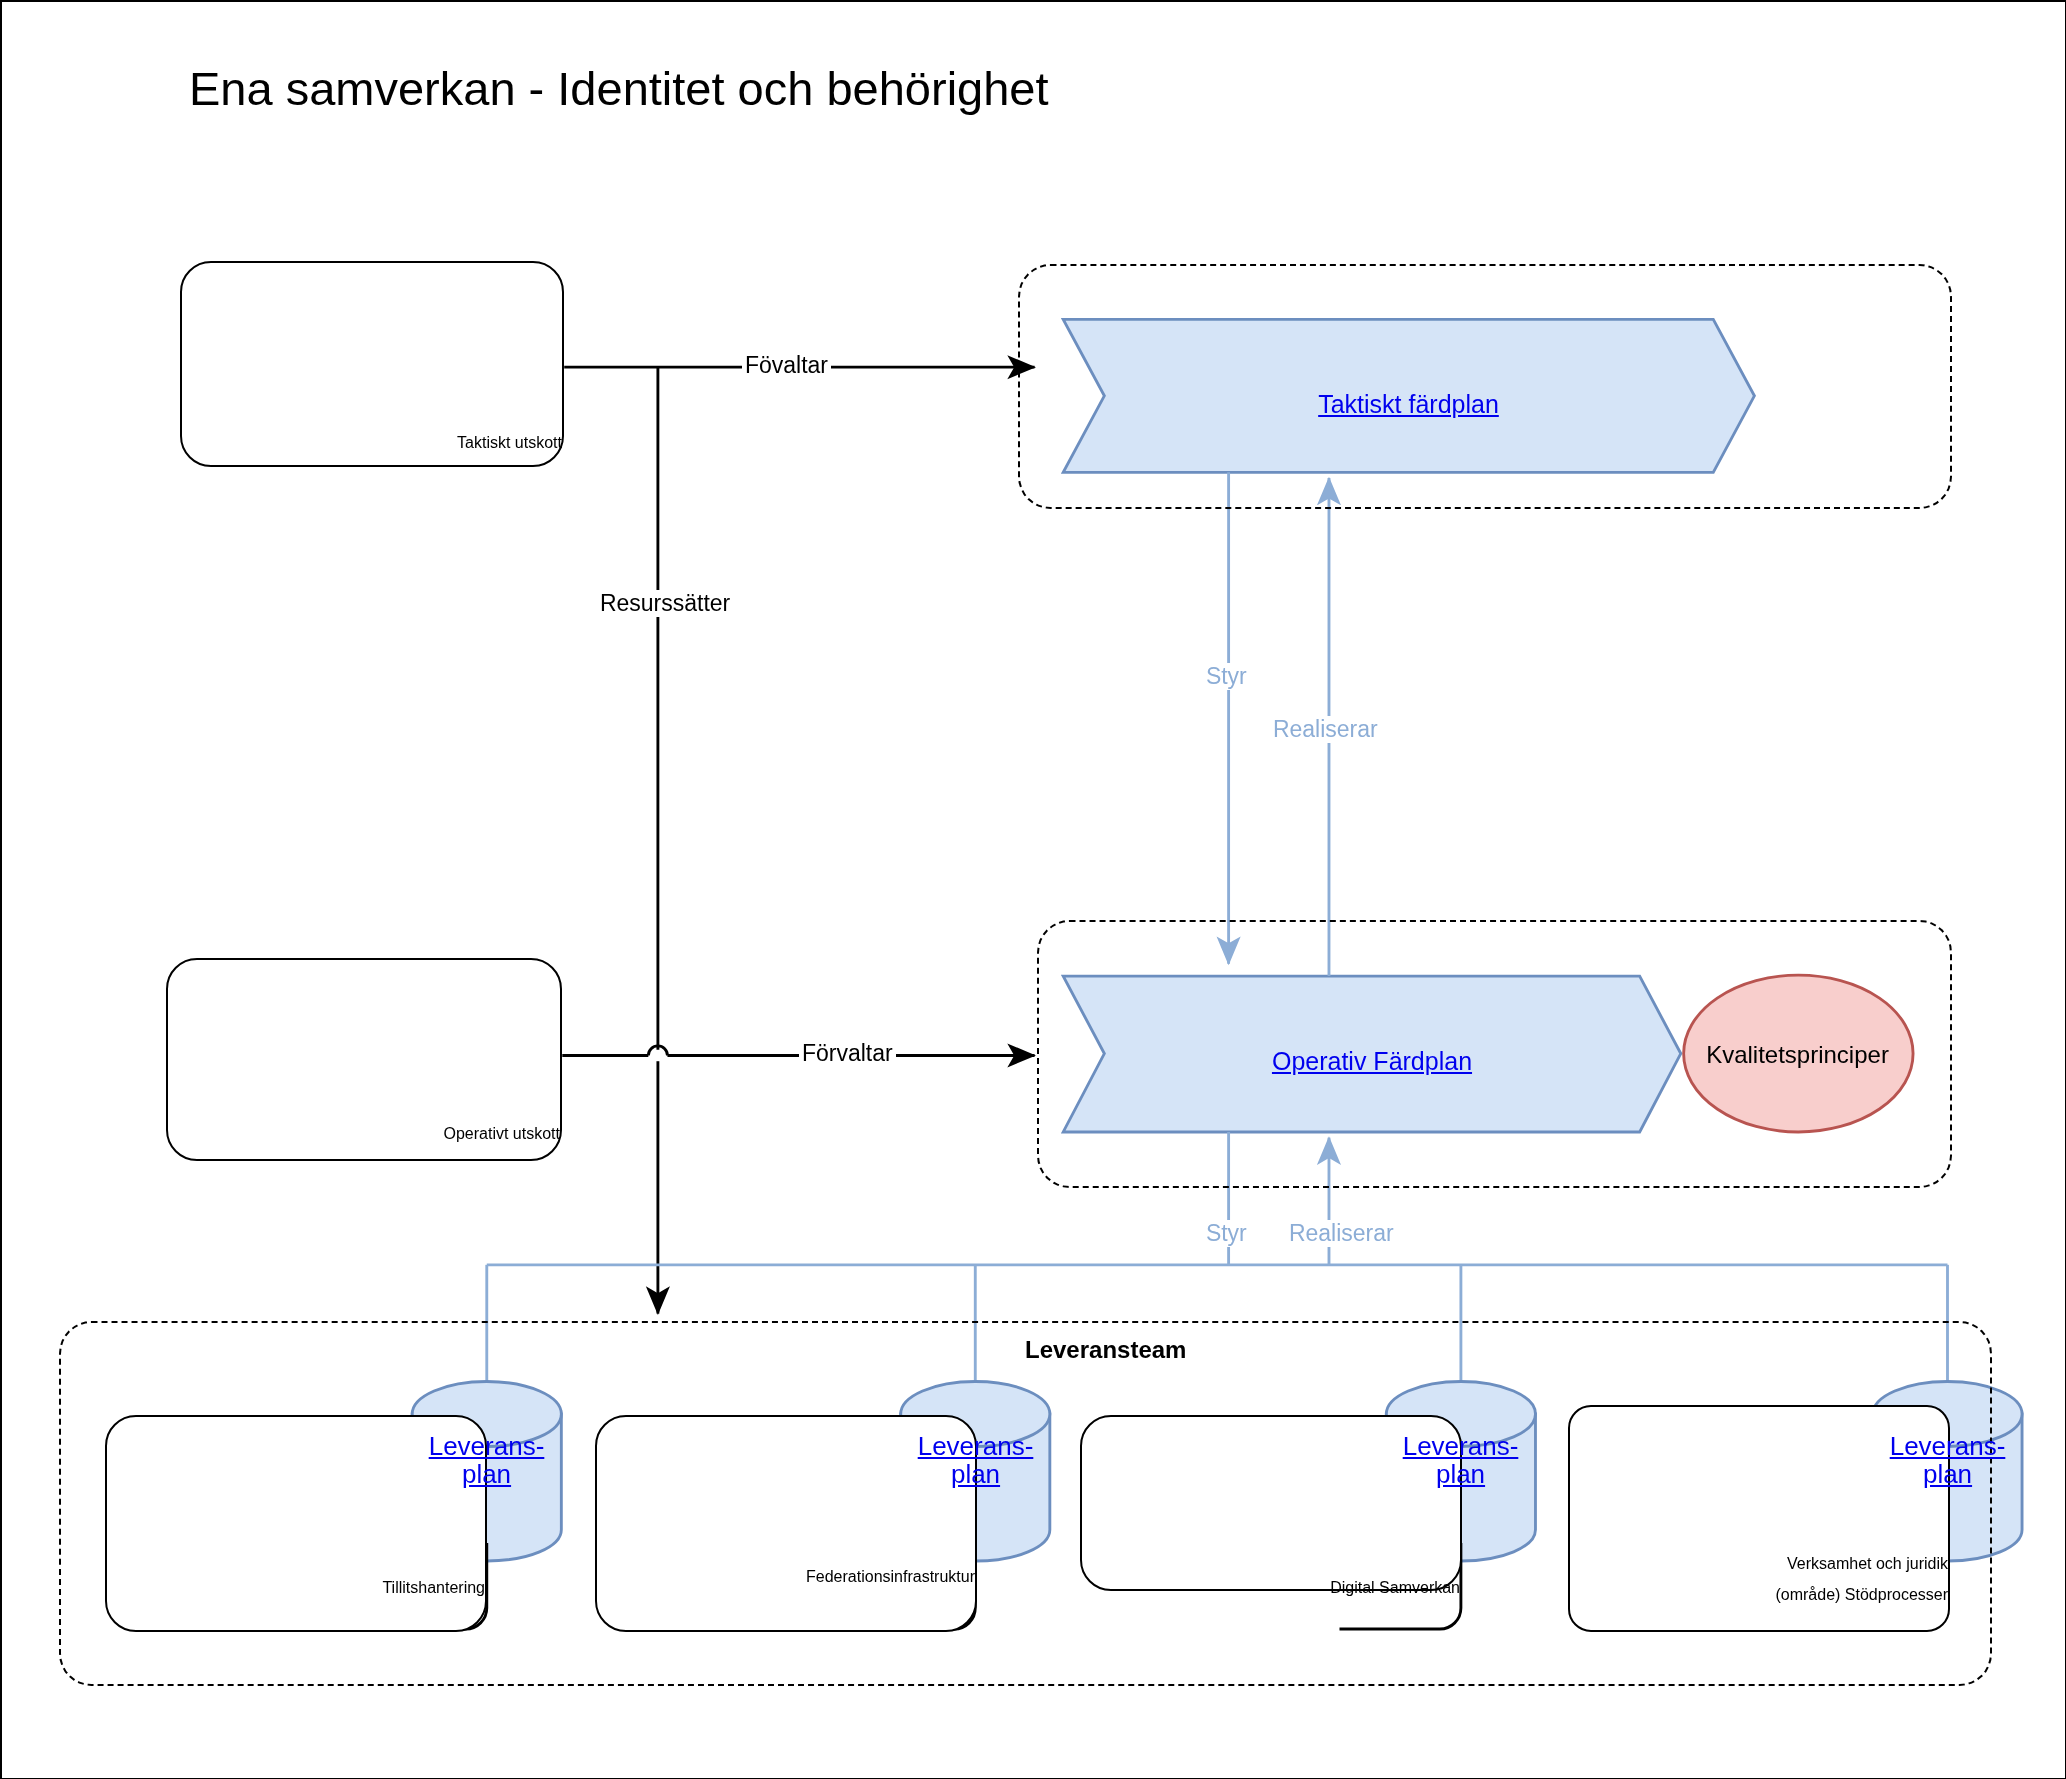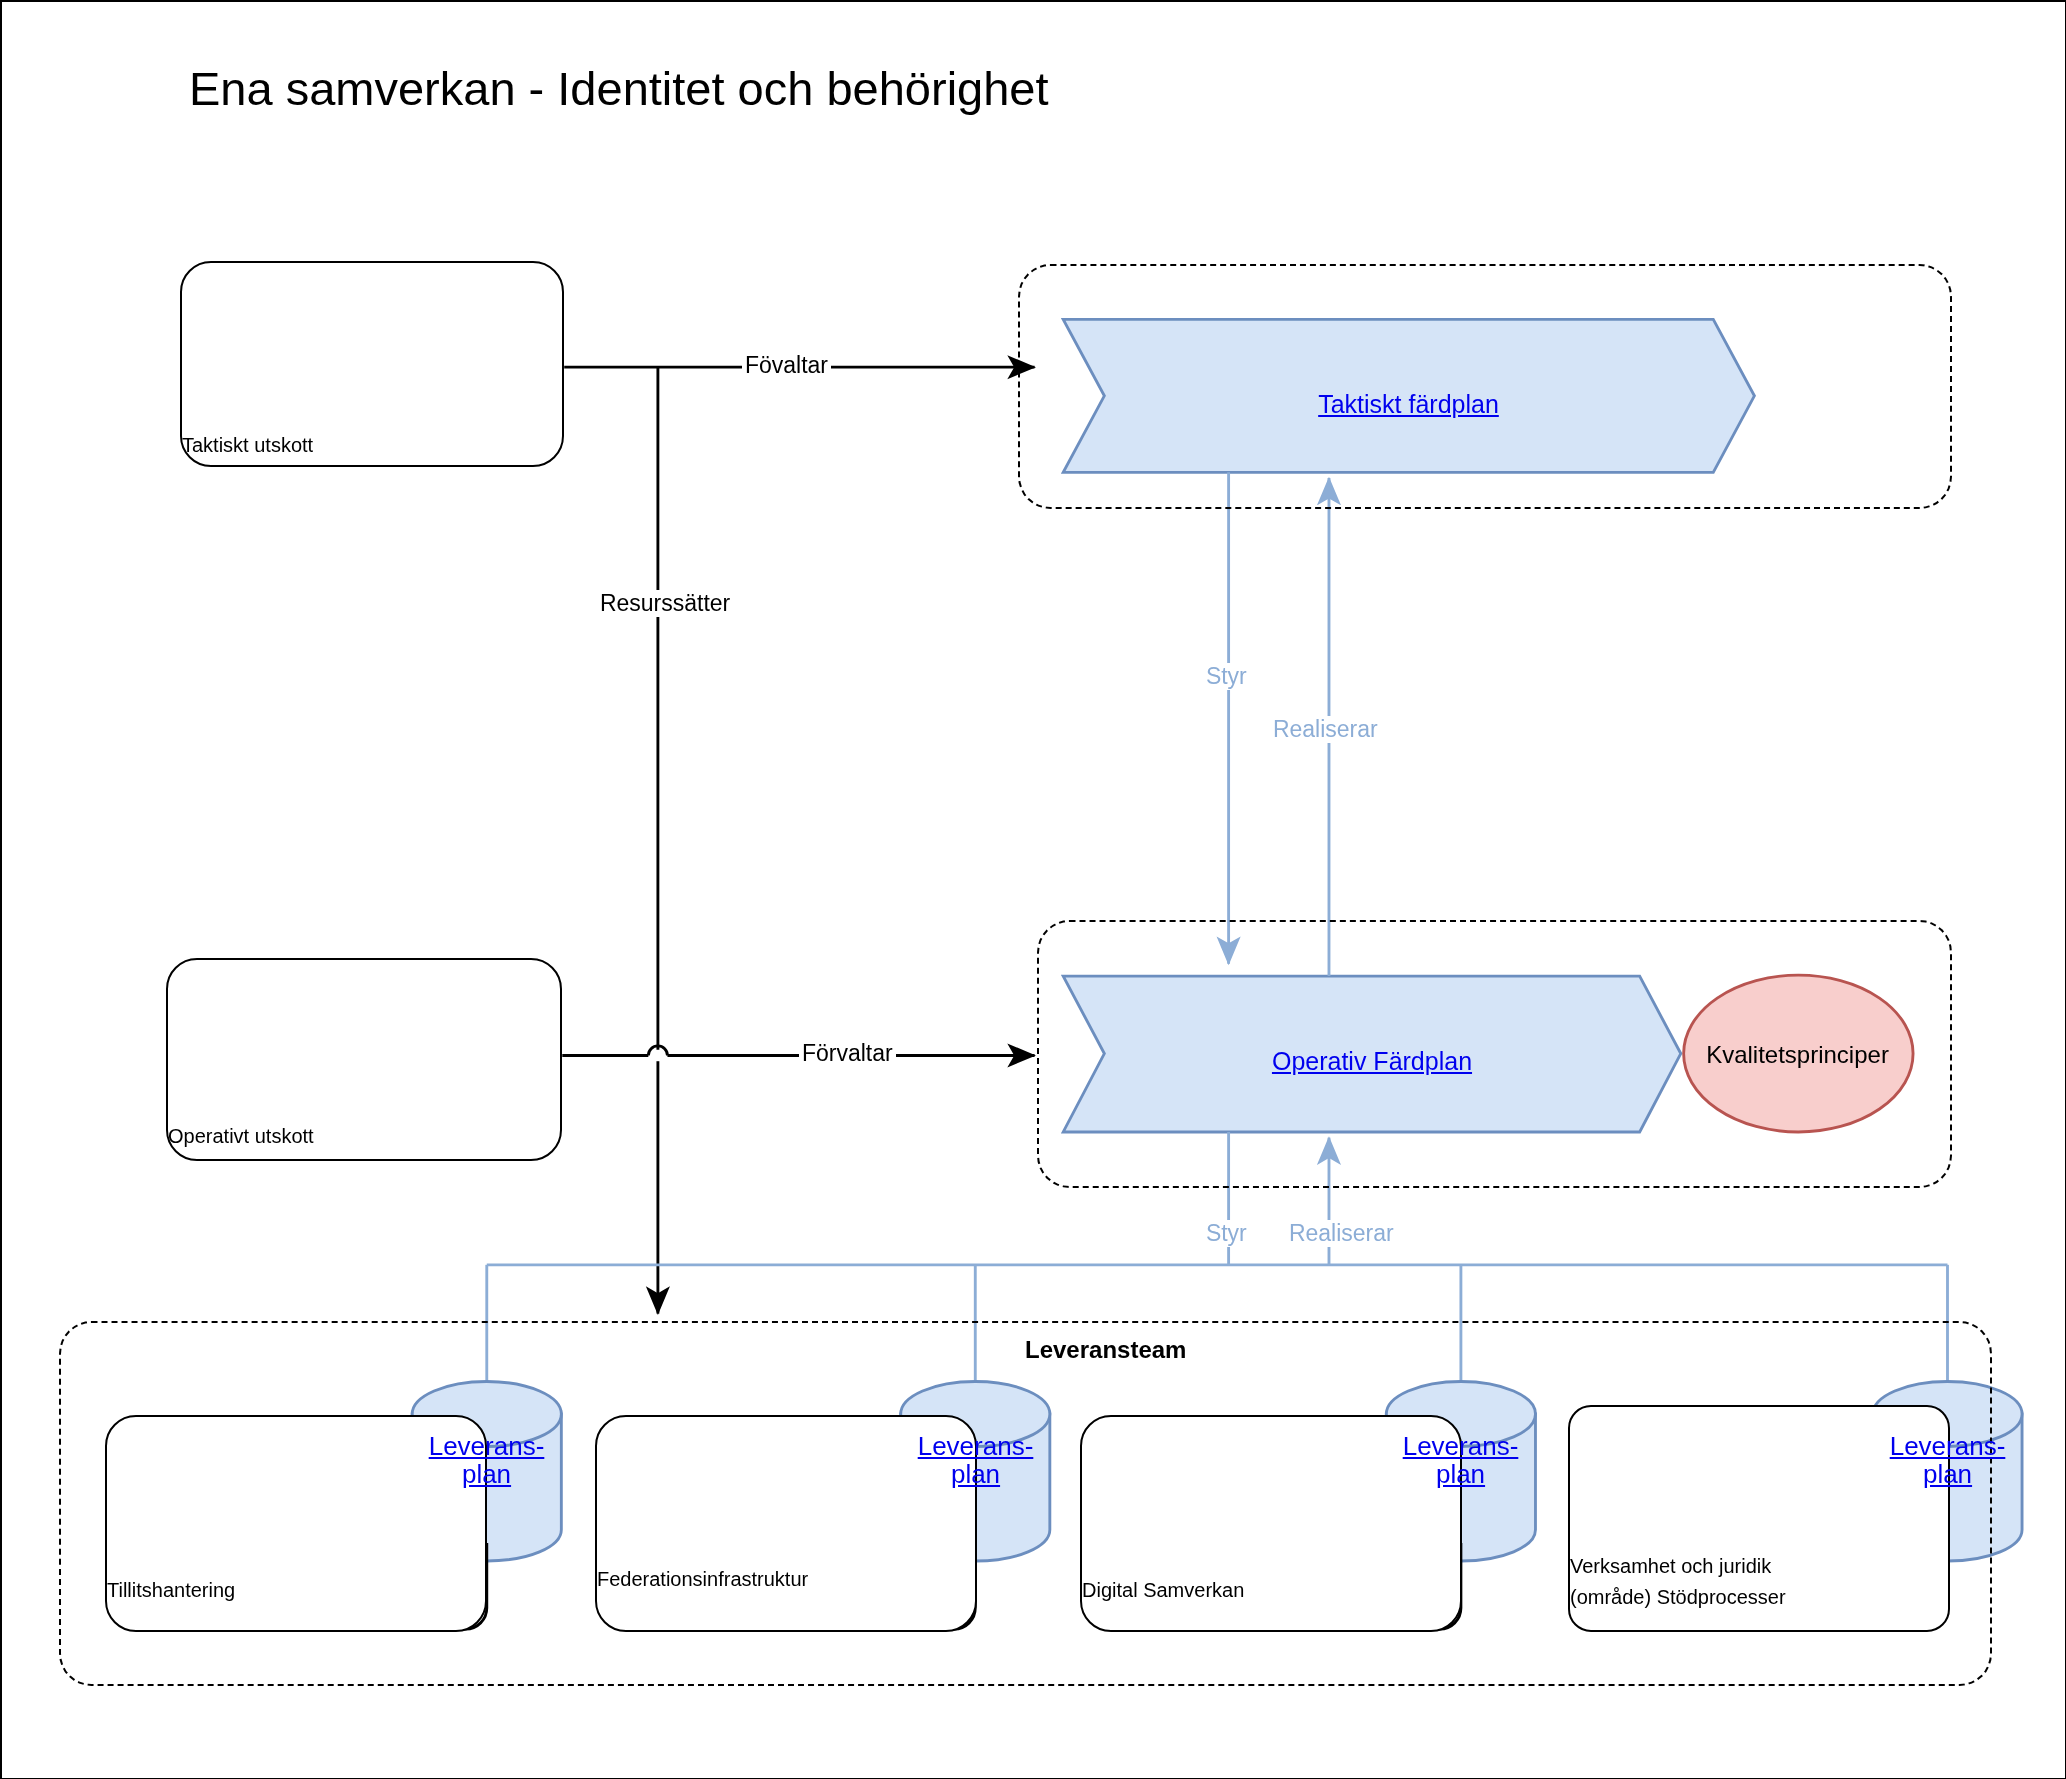--- a/index.html
+++ b/index.html
@@ -23,22 +23,22 @@
   
   .actor-box{
     position:absolute;
     border:2.9px solid #000000;
     border-radius:31px;
     background:#ffffff;
     box-sizing:border-box;
   }
   .actor-label{
     position:absolute;left:0;right:0;
-    text-align:left;
-    font-size:20px;color:#000000;
+    text-align:right;
+    font-size:16px;color:#000000;
     line-height:1.25;
   }
 
   
   .dashed-box{
     position:absolute;
     border:2.9px dashed #000000;
     border-radius:32.5px;
     background:transparent;
     box-sizing:border-box;
@@ -266,21 +266,21 @@
   <div class="group-title" style="left:1023px;top:1334px;">Leveransteam</div>
 
   <div class="actor-box" style="left:103px;top:1413px;width:382px;height:217px;">
     <div class="actor-label" style="top:161px;">Tillitshantering</div>
   </div>
 
   <div class="actor-box" style="left:593px;top:1413px;width:382px;height:217px;">
     <div class="actor-label" style="top:150px;">Federationsinfrastruktur</div>
   </div>
 
-  <div class="actor-box" style="left:1078px;top:1413px;width:382px;height:217px;">
+  <div class="actor-box" style="left:1078px;top:1413px;width:382px;height:176px;">
     <div class="actor-label" style="top:161px;">Digital Samverkan</div>
   </div>
 
   <div class="actor-box" style="left:1566px;top:1403px;width:382px;height:227px;border-radius:23px;">
     <div class="actor-label" style="top:147px;">Verksamhet och juridik</div>
     <div class="actor-label" style="top:178px;">(område) Stödprocesser</div>
   </div>
 
   <div style="position:absolute;left:410px;top:1429px;width:149px;">
     <div class="cyl-label" style="top:0px;">Leverans-</div>

